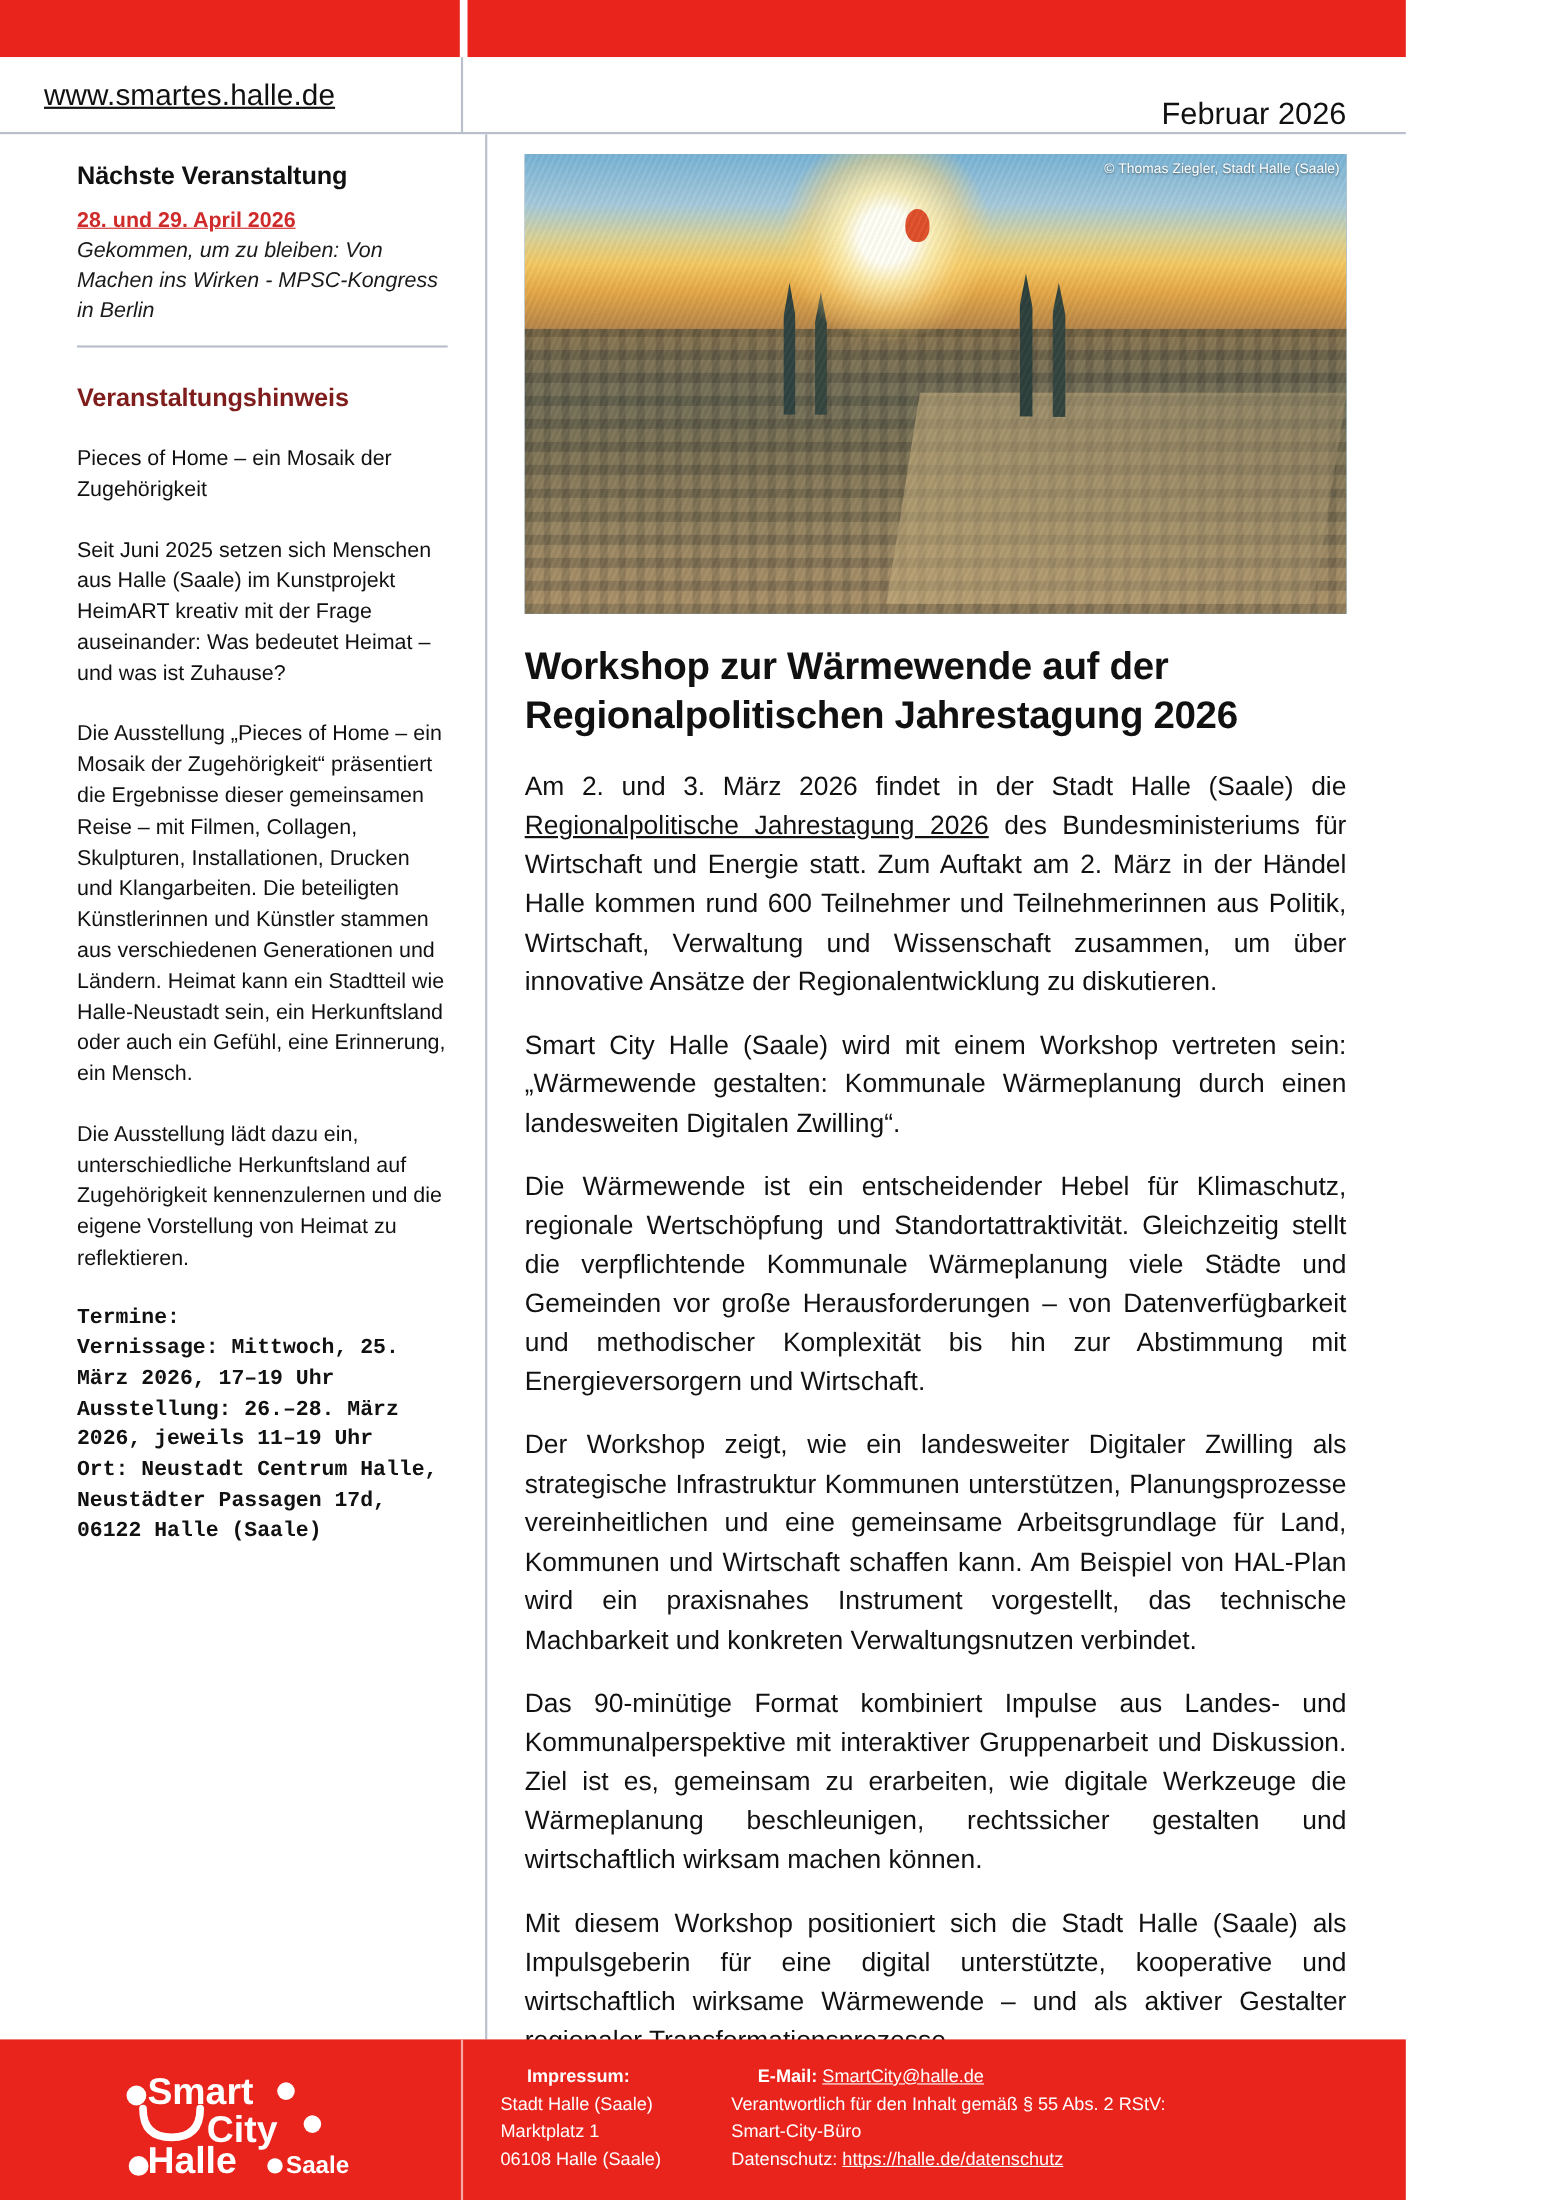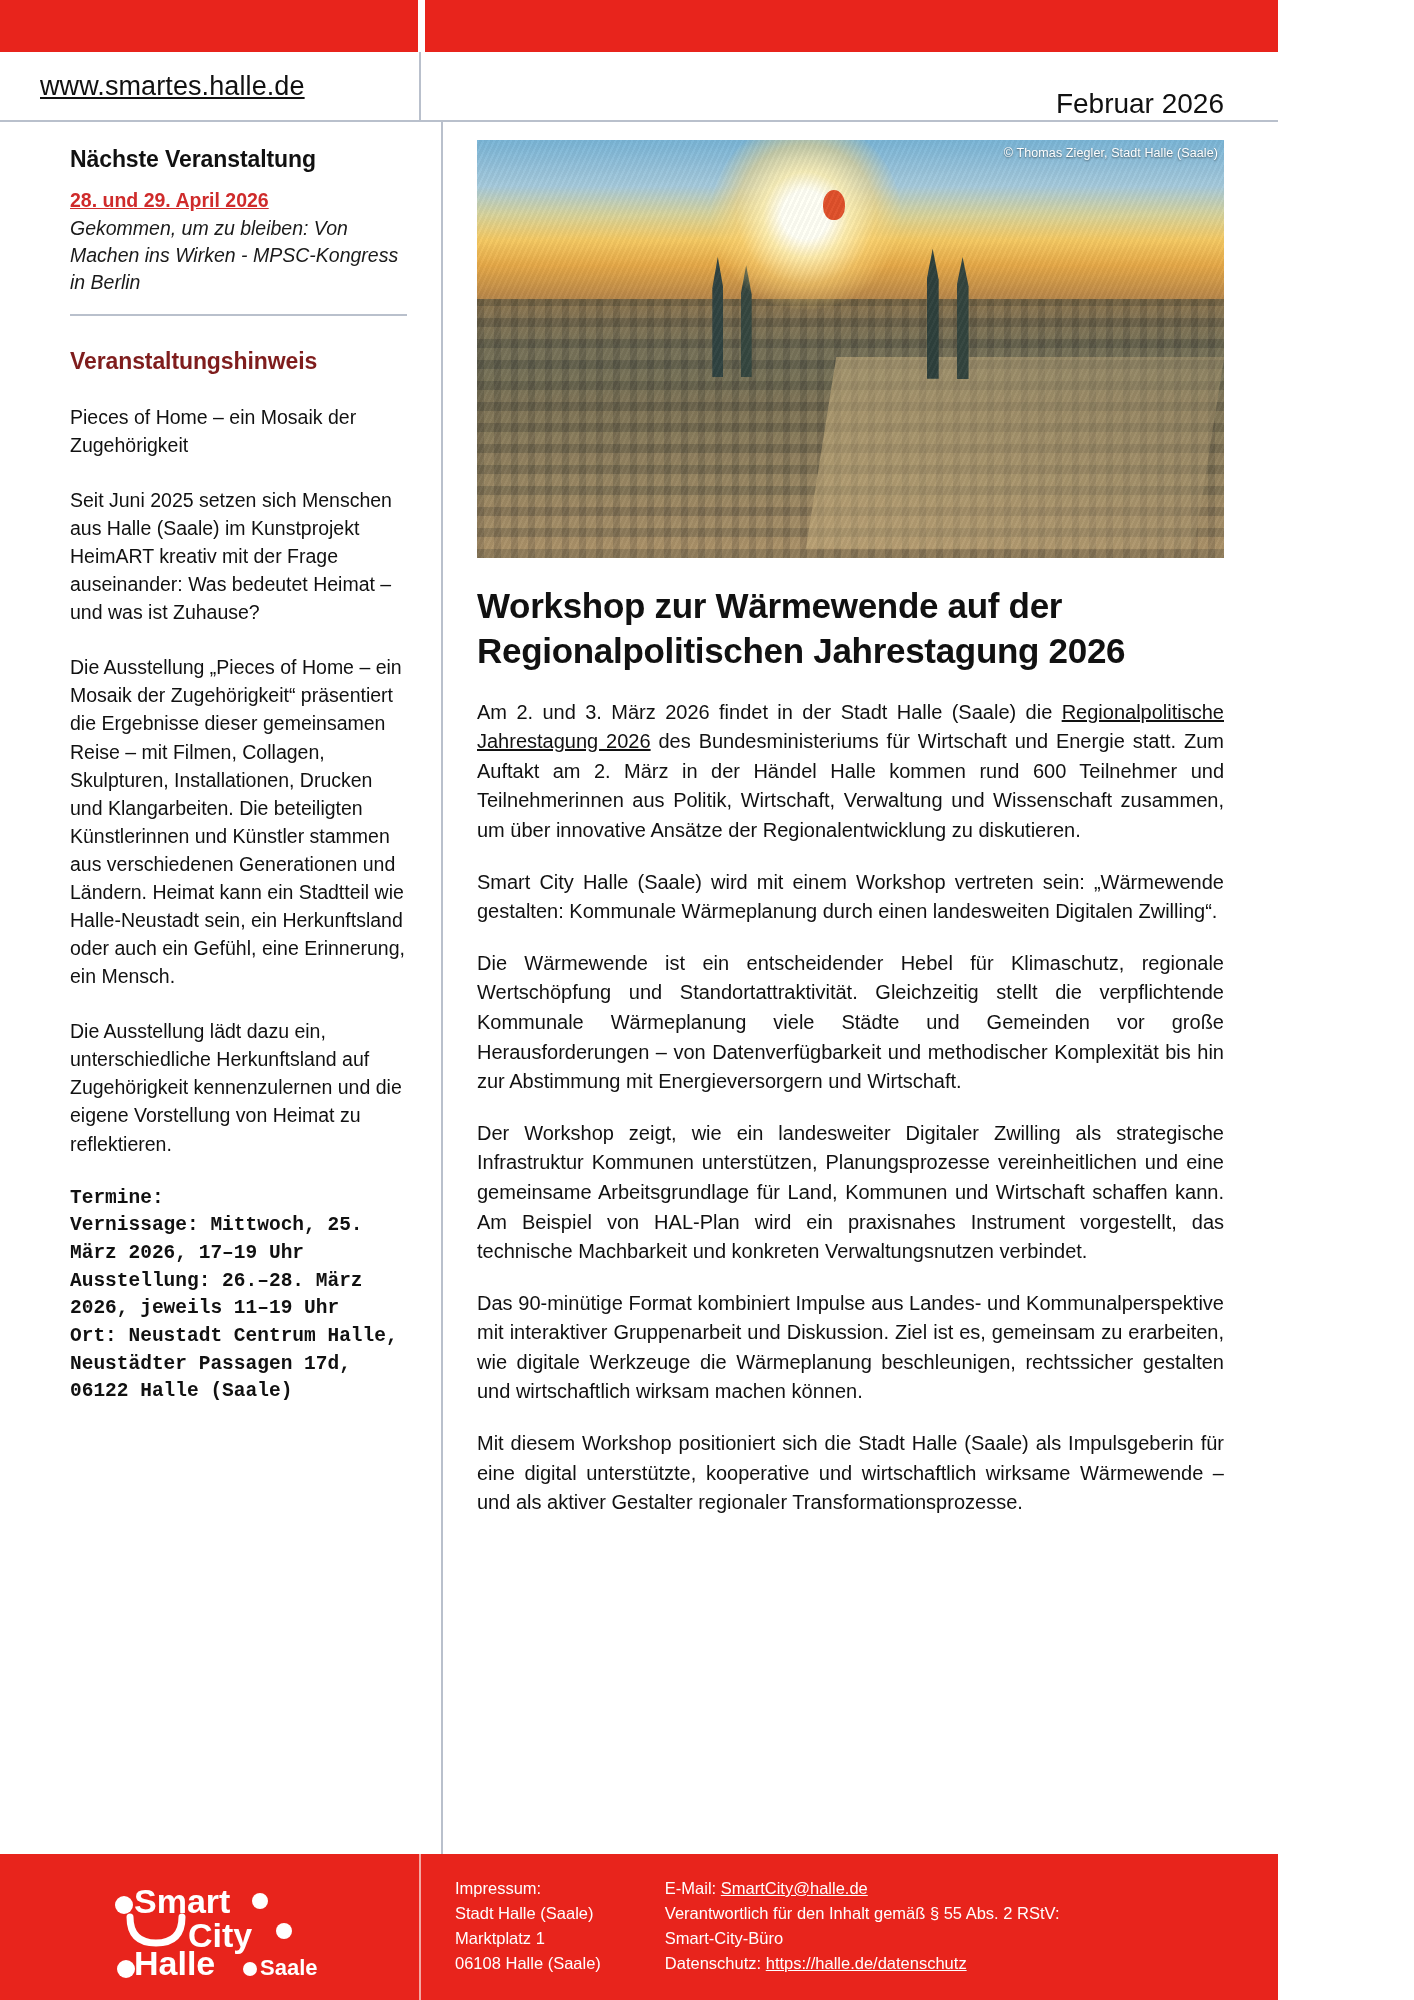--- a/index.html
+++ b/index.html
@@ -253,21 +253,21 @@
 
   .article-title {
     font-size: 35px;
     font-weight: bold;
     line-height: 1.28;
     color: #111;
     margin: 26px 0 24px 0;
     letter-spacing: -0.3px;
   }
   .article-p {
-    font-size: 20px;
+    font-size: 24px;
     line-height: 1.48;
     color: #111;
     margin: 0 0 22px 0;
     text-align: justify;
   }
   .article-p u { text-decoration: underline; }
 
   
   .footer {
     flex: 0 0 146px;
@@ -286,21 +286,21 @@
   }
   .footer-right {
     flex: 1;
     box-sizing: border-box;
     padding: 22px 40px 0 34px;
     display: flex;
     gap: 64px;
     color: #ffffff;
   }
   .imp-col { font-size: 16.5px; line-height: 1.52; }
-  .imp-col b { font-weight: normal; }
+  .imp-col b { font-weight: bold; margin-left: 24px; }
   .imp-col a, .imp-link {
     color: #ffffff;
     text-decoration: underline;
   }
   .logo {
     width: 220px;
     height: 112px;
     position: relative;
     color: #ffffff;
   }

